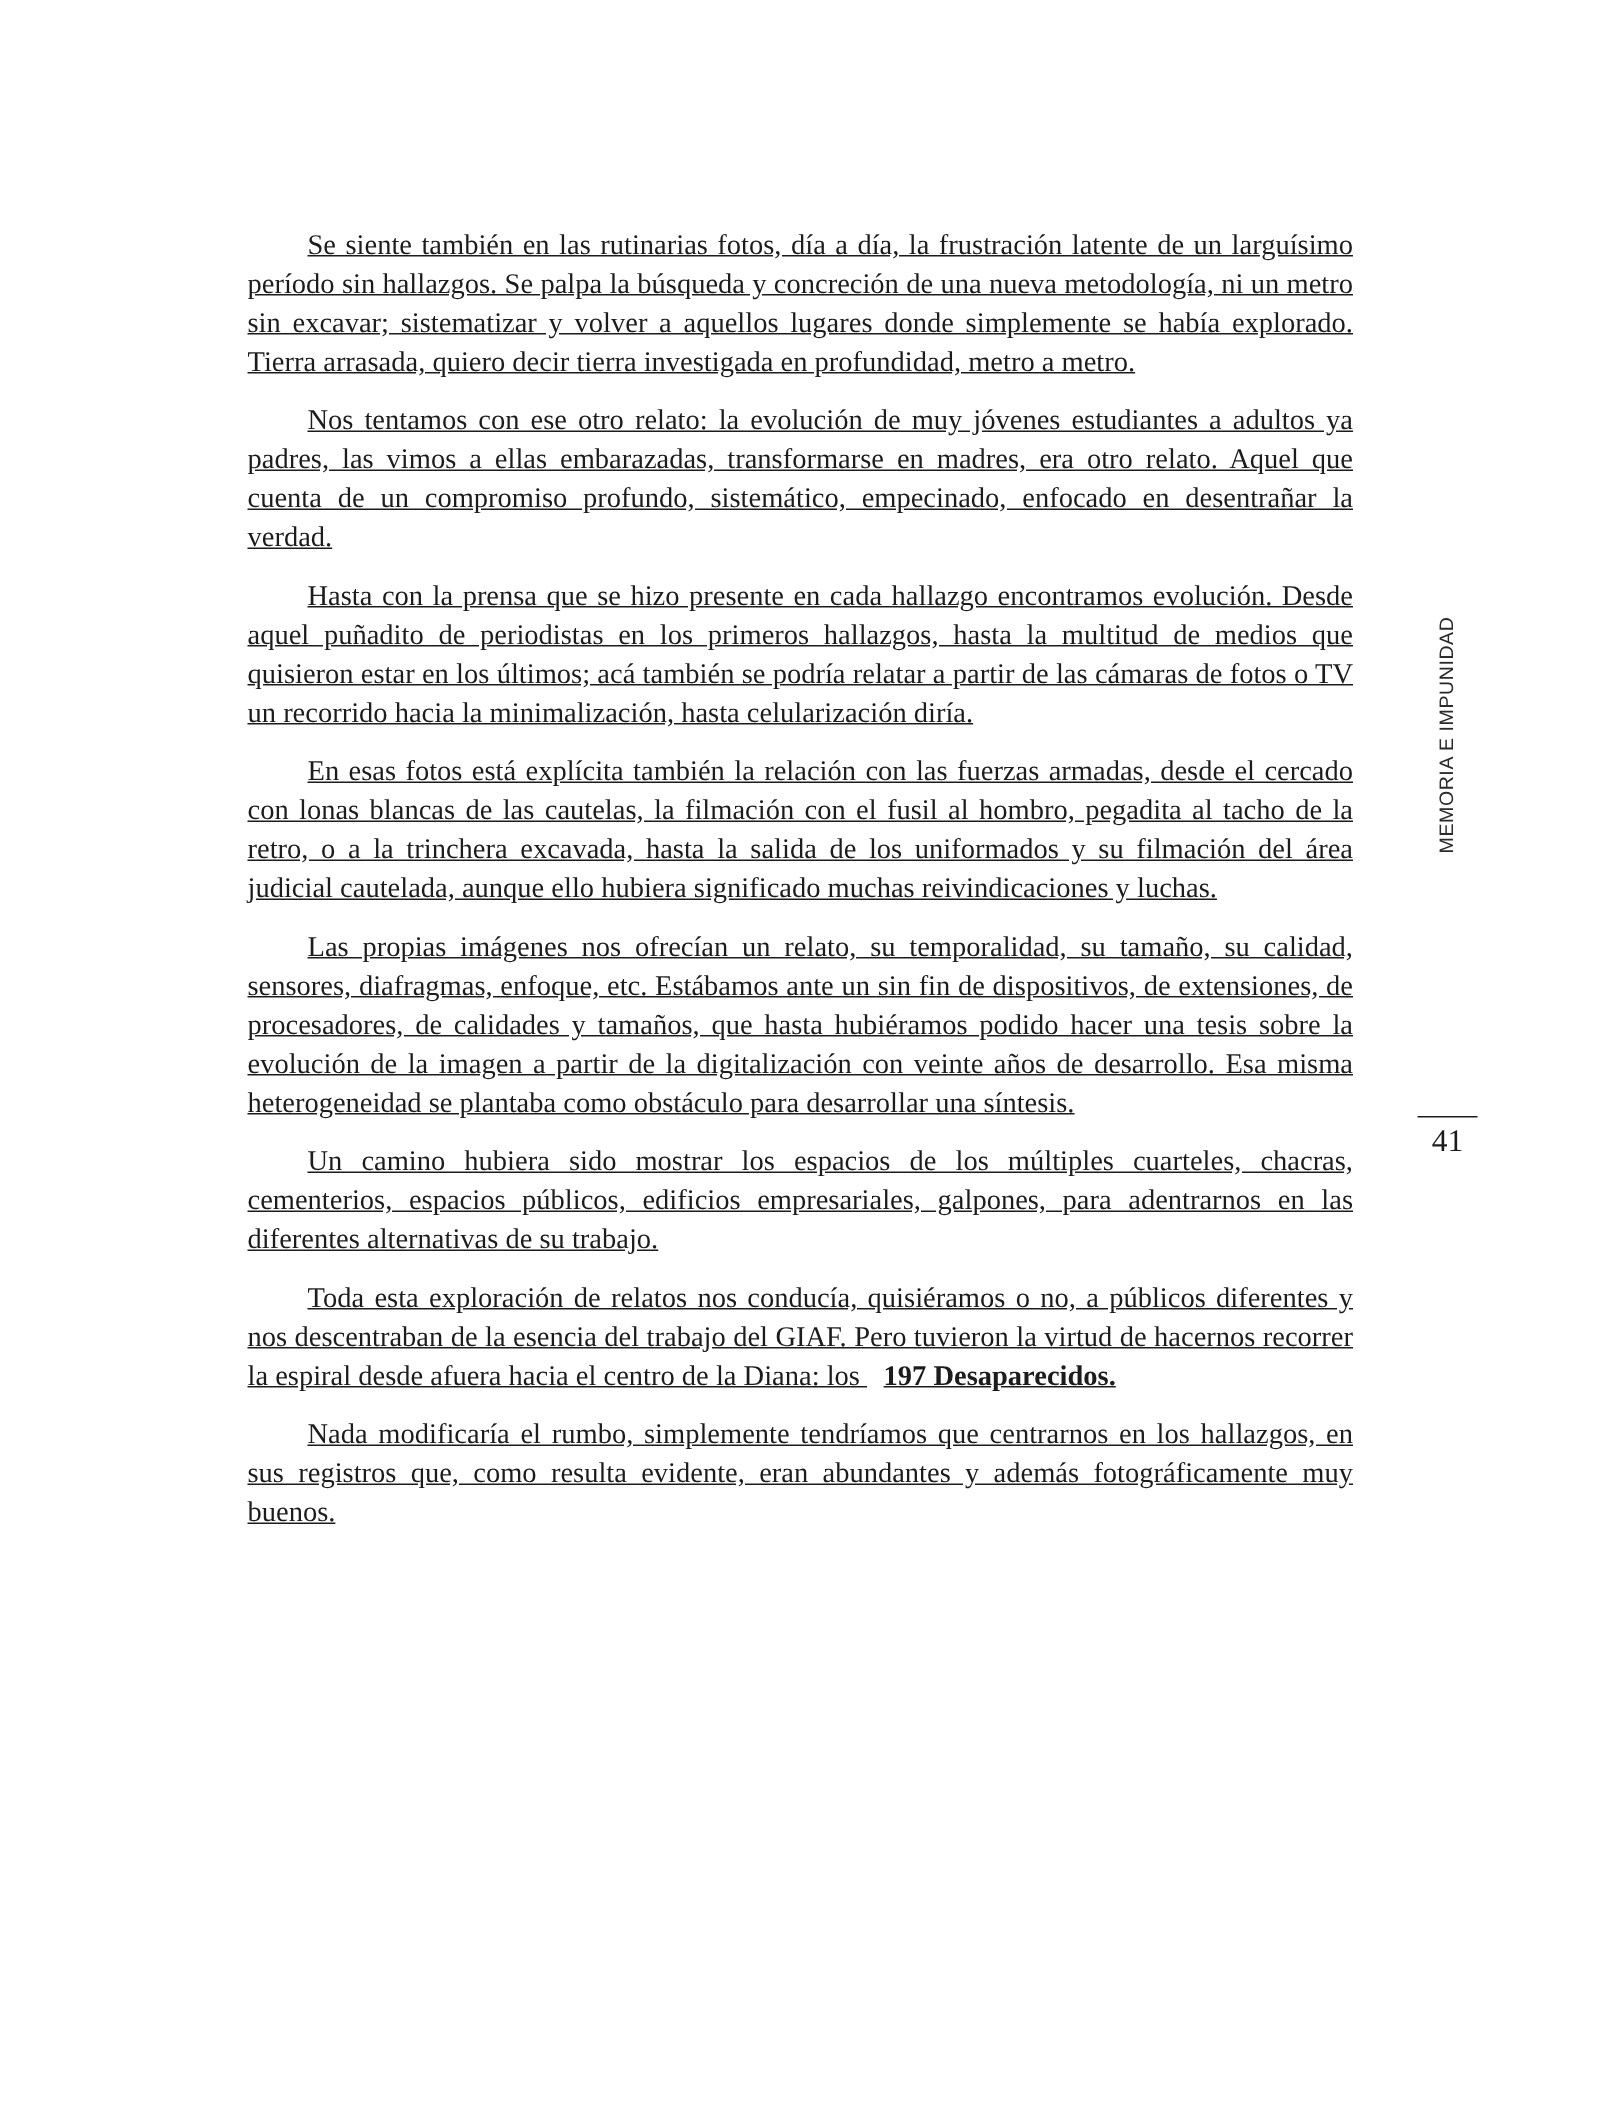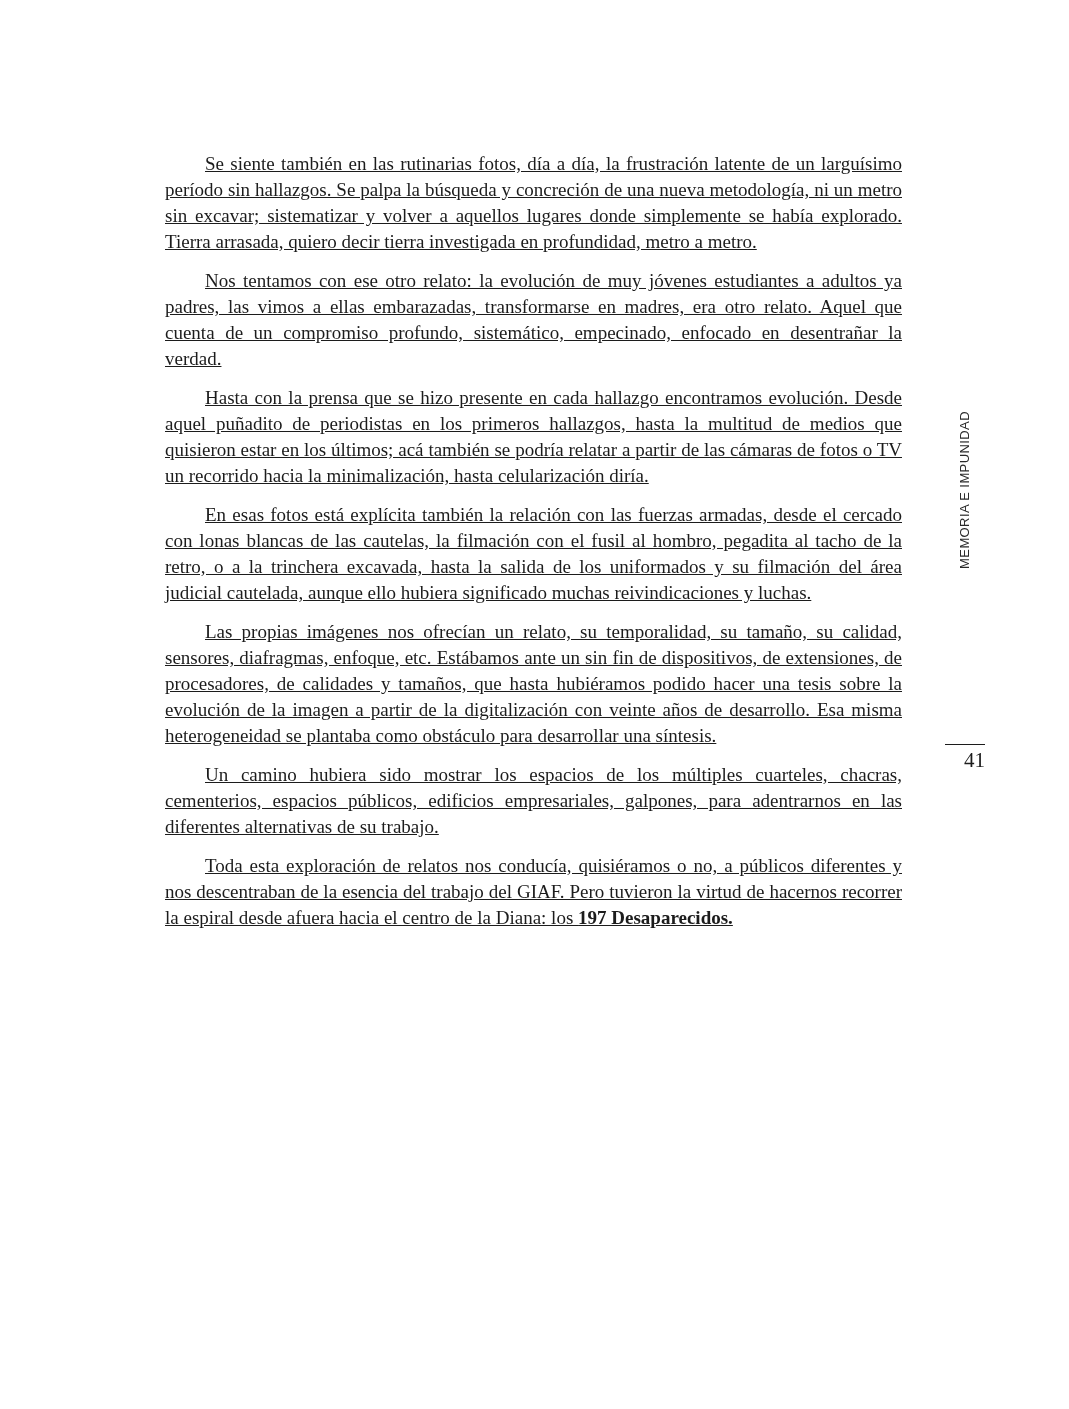--- a/index.html
+++ b/index.html
@@ -31,39 +31,40 @@
     hyphens: auto;
     text-decoration: underline;
     -webkit-hyphens: auto;
   }
   .textblock p {
     margin: 0 0 13px 0;
     text-indent: 40px;
   }
   .textblock strong {
     font-weight: bold;
+    margin-left: 11px;
   }
   .margin-label {
     position: absolute;
     left: 964px;
     top: 490px;
     transform: translate(-50%, -50%) rotate(-90deg);
     transform-origin: center center;
     font-family: "Liberation Sans", sans-serif;
     font-size: 13px;
     letter-spacing: 0.4px;
     color: #2a2a2a;
     white-space: nowrap;
   }
   .folio {
     position: absolute;
     left: 945px;
     top: 744px;
     width: 40px;
-    text-align: right;
+    text-align: center;
     border-top: 1.5px solid #1c1c1c;
     padding-top: 3px;
     font-size: 21px;
     line-height: 24px;
     color: #1c1c1c;
     font-family: "Liberation Serif", serif;
   }
 </style>
 </head>
 <body>
@@ -71,19 +72,20 @@
 <div class="page">
 
   <div class="textblock">
     <p>Se siente también en las rutinarias fotos, día a día, la frustración latente de un larguísimo período sin hallazgos. Se palpa la búsqueda y concreción de una nueva metodología, ni un metro sin excavar; sistematizar y volver a aquellos lugares donde simplemente se había explorado. Tierra arrasada, quiero decir tierra investigada en profundidad, metro a metro.</p>
     <p>Nos tentamos con ese otro relato: la evolución de muy jóvenes estudiantes a adultos ya padres, las vimos a ellas embarazadas, transformarse en madres, era otro relato. Aquel que cuenta de un compromiso profundo, sistemático, empecinado, enfocado en desentrañar la verdad.</p>
     <p>Hasta con la prensa que se hizo presente en cada hallazgo encontramos evolución. Desde aquel puñadito de periodistas en los primeros hallazgos, hasta la multitud de medios que quisieron estar en los últimos; acá también se podría relatar a partir de las cámaras de fotos o TV un recorrido hacia la minimalización, hasta celularización diría.</p>
     <p>En esas fotos está explícita también la relación con las fuerzas armadas, desde el cercado con lonas blancas de las cautelas, la filmación con el fusil al hombro, pegadita al tacho de la retro, o a la trinchera excavada, hasta la salida de los uniformados y su filmación del área judicial cautelada, aunque ello hubiera significado muchas reivindicaciones y luchas.</p>
     <p>Las propias imágenes nos ofrecían un relato, su temporalidad, su tamaño, su calidad, sensores, diafragmas, enfoque, etc. Estábamos ante un sin fin de dispositivos, de extensiones, de procesadores, de calidades y tamaños, que hasta hubiéramos podido hacer una tesis sobre la evolución de la imagen a partir de la digitalización con veinte años de desarrollo. Esa misma heterogeneidad se plantaba como obstáculo para desarrollar una síntesis.</p>
     <p>Un camino hubiera sido mostrar los espacios de los múltiples cuarteles, chacras, cementerios, espacios públicos, edificios empresariales, galpones, para adentrarnos en las diferentes alternativas de su trabajo.</p>
     <p><span>Toda esta exploración de relatos nos conducía, quisiéramos o no, a públicos diferentes y nos descentraban de la esencia del trabajo del GIAF. Pero tuvieron la virtud de hacernos recorrer la espiral desde afuera hacia el centro de la Diana: los </span><strong>197 Desaparecidos.</strong></p>
+    <p>Nada modificaría el rumbo, simplemente tendríamos que centrarnos en los hallazgos, en sus registros que, como resulta evidente, eran abundantes y además fotográficamente muy buenos.</p>
   </div>
 
   <div class="margin-label">MEMORIA E IMPUNIDAD</div>
 
   <div class="folio">41</div>
 
 </div>
 
 </body></html>

